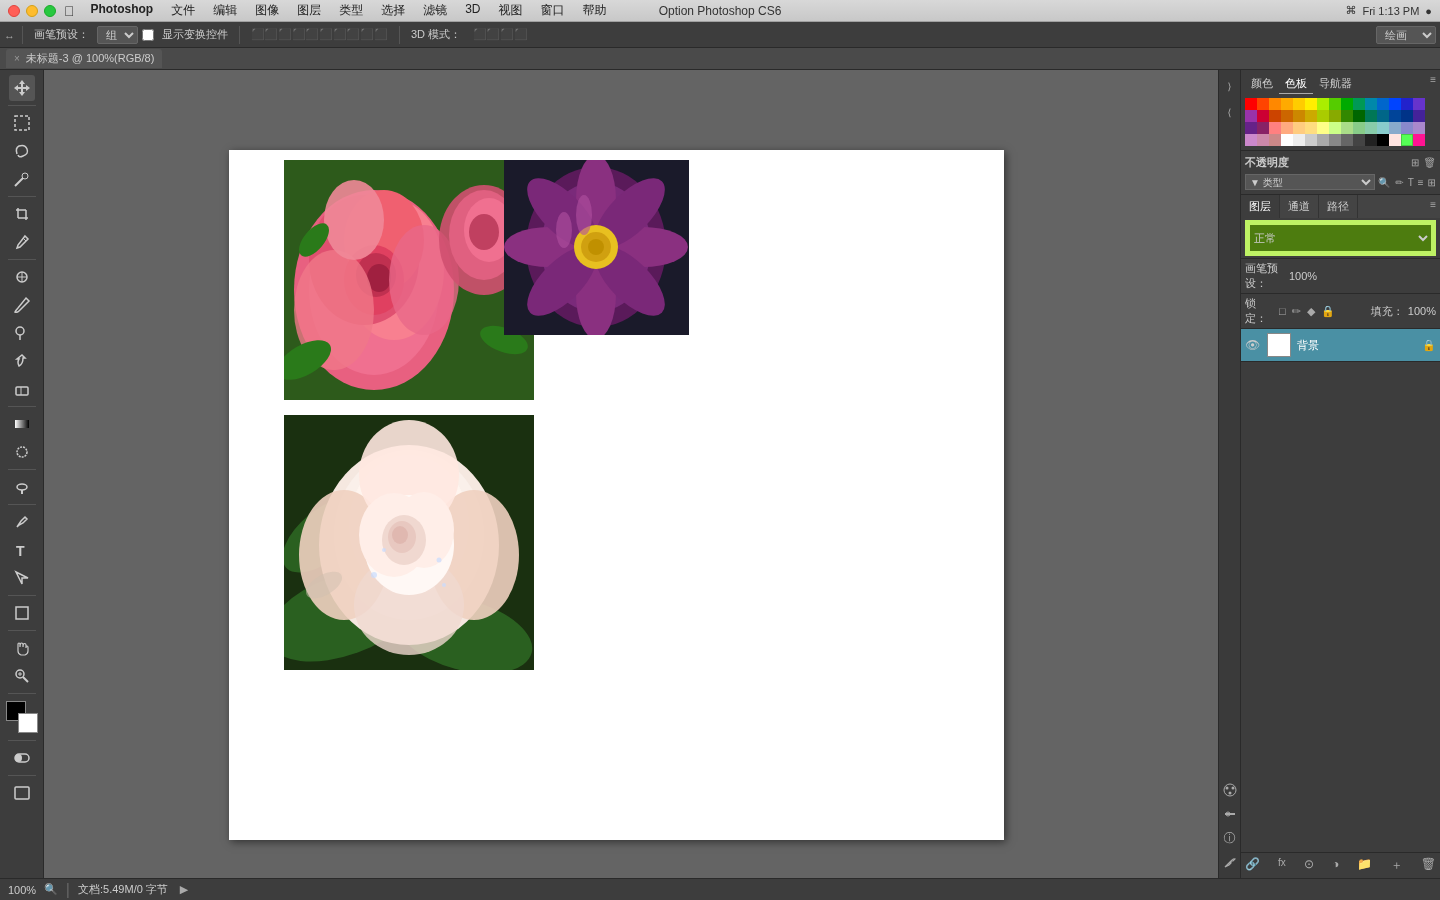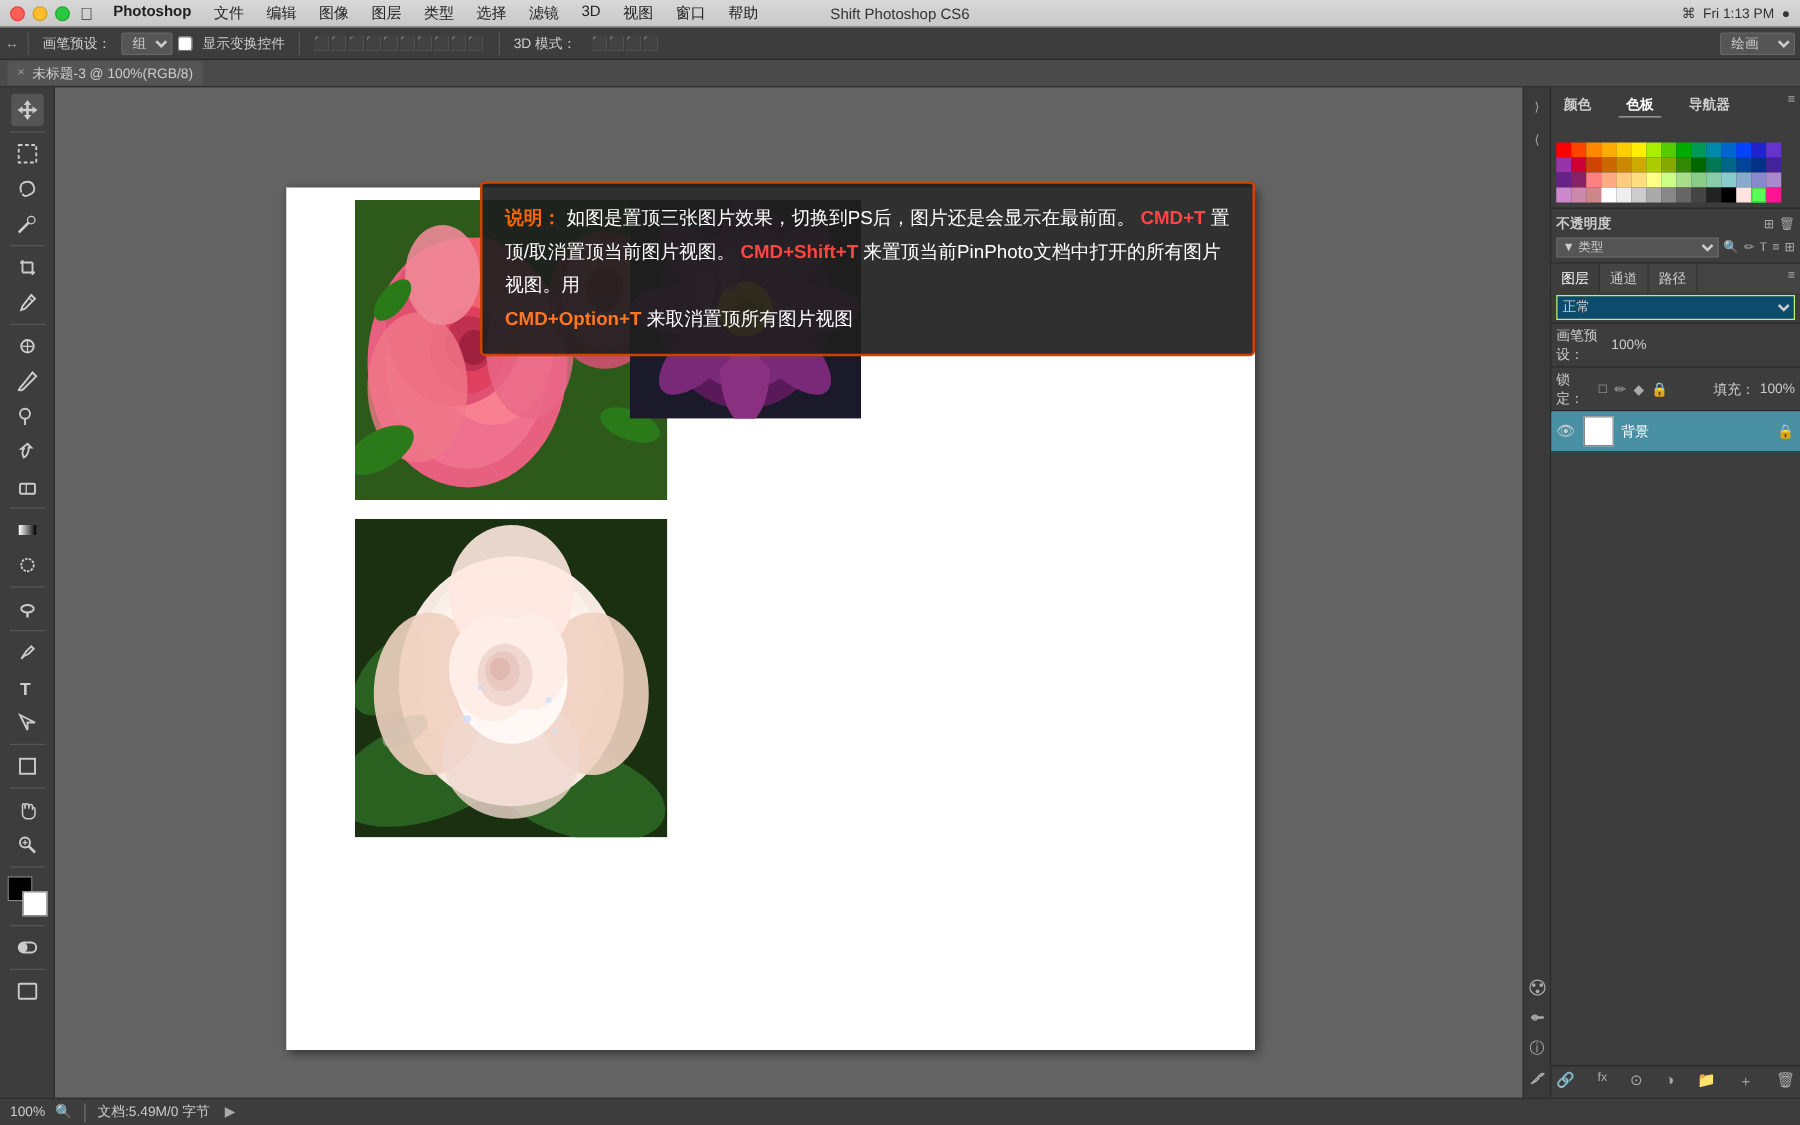--- a/index.html
+++ b/index.html
@@ -128,21 +128,21 @@
       display: flex; flex-direction: column;
       flex-shrink: 0;
     }
 
     
     #color-swatches {
       background: #3d3d3d;
       border-bottom: 1px solid #2a2a2a;
       padding: 4px;
     }
-    .swatch-tabs { display: flex; gap: 16px; margin-bottom: 20px; font-weight: bold; }
+    .swatch-tabs { display: flex; gap: 0; margin-bottom: 4px; }
     .swatch-tab { font-size: 11px; color: #ccc; padding: 2px 6px; cursor: pointer; }
     .swatch-tab.active { color: #fff; border-bottom: 1px solid #aaa; }
     .swatch-grid { display: flex; flex-wrap: wrap; }
     .swatch { width: 12px; height: 12px; cursor: pointer; }
     .ri-icon { width: 20px; height: 20px; display: flex; align-items: center; justify-content: center; color: #aaa; font-size: 11px; cursor: pointer; margin: 2px 0; }
 
     
     #brush-panel {
       padding: 4px;
       border-bottom: 1px solid #2a2a2a;
@@ -151,21 +151,21 @@
     .panel-title { font-size: 11px; color: #ccc; font-weight: bold; }
     .panel-icons { display: flex; gap: 4px; }
     .panel-icon { font-size: 10px; color: #aaa; cursor: pointer; }
 
     
     #layers-panel { flex: 1; display: flex; flex-direction: column; }
     .layers-tabs { display: flex; background: #444; }
     .layers-tab { font-size: 11px; color: #ccc; padding: 4px 8px; cursor: pointer; border-right: 1px solid #333; }
     .layers-tab.active { background: #3d3d3d; color: #fff; }
     .blend-mode-row { display: flex; align-items: center; padding: 2px 4px; gap: 4px; border-bottom: 1px solid #2a2a2a; }
-    .blend-select { background: #0c4a6e; border: 1px solid #bef264; color: #ccc; font-size: 11px; height: 20px; flex: 1; }
+    .blend-select { background: #4d7c0f; border: 5px solid #bef264; color: #ccc; font-size: 11px; height: 36px; flex: 1; }
     .opacity-row { display: flex; align-items: center; padding: 2px 4px; gap: 4px; border-bottom: 1px solid #2a2a2a; }
     .opacity-label { font-size: 11px; color: #ccc; width: 40px; }
     .opacity-value { font-size: 11px; color: #ccc; }
     .lock-row { display: flex; align-items: center; padding: 2px 4px; gap: 4px; border-bottom: 1px solid #2a2a2a; }
     .lock-label { font-size: 11px; color: #ccc; width: 30px; }
     .lock-icons { display: flex; gap: 6px; }
     .lock-icon { font-size: 11px; color: #aaa; }
     .layer-item { display: flex; align-items: center; padding: 4px; gap: 6px; border-bottom: 1px solid #2a2a2a; background: #4a90a4; cursor: pointer; }
     .layer-eye { font-size: 12px; color: #ccc; width: 16px; }
     .layer-thumb { width: 24px; height: 24px; background: #fff; border: 1px solid #888; }
@@ -202,21 +202,21 @@
       <span class="menu-item">图层</span>
       <span class="menu-item">类型</span>
       <span class="menu-item">选择</span>
       <span class="menu-item">滤镜</span>
       <span class="menu-item">3D</span>
       <span class="menu-item">视图</span>
       <span class="menu-item">窗口</span>
       <span class="menu-item">帮助</span>
     </div>
   </div>
-  <div class="window-title">Shift Photoshop CS6</div>
+  <div class="window-title">Option Photoshop CS6</div>
   <div class="right-icons">
     <span>⌘</span>
     <span>Fri 1:13 PM</span>
     <span>●</span>
   </div>
 </div>
 
 <div id="ps-toolbar">
   <span style="font-size:11px;color:#aaa;">↔</span>
   <div class="tb-separator"></div>
@@ -488,31 +488,20 @@
           <circle cx="155" cy="145" r="2.5" fill="rgba(200,220,255,0.7)"></circle>
           <circle cx="100" cy="135" r="2" fill="rgba(200,220,255,0.7)"></circle>
           <circle cx="160" cy="170" r="2" fill="rgba(200,220,255,0.7)"></circle>
 
           <ellipse cx="40" cy="170" rx="20" ry="10" fill="#d0c0b0" opacity="0.5" transform="rotate(-30 40 170)"></ellipse>
         </svg>
       </div>
 
     </div>
 
-    <div id="tooltip-box">
-      <span class="tooltip-label">说明：</span>
-      <span class="tooltip-text">如图是置顶三张图片效果，切换到PS后，图片还是会显示在最前面。</span>
-      <span class="tooltip-red">CMD+T</span>
-      <span class="tooltip-text"> 置顶/取消置顶当前图片视图。</span>
-      <span class="tooltip-red">CMD+Shift+T</span>
-      <span class="tooltip-text"> 来置顶当前PinPhoto文档中打开的所有图片视图。用</span>
-      <br>
-      <span class="tooltip-orange">CMD+Option+T</span>
-      <span class="tooltip-text"> 来取消置顶所有图片视图</span>
-    </div>
 
   </div>
 
   <div style="width:22px;background:#3a3a3a;border-left:1px solid #2a2a2a;display:flex;flex-direction:column;align-items:center;padding:4px 0;flex-shrink:0;">
     <div class="ri-icon" style="color:#aaa;font-size:10px;">⟩</div>
     <div class="ri-icon" style="color:#aaa;font-size:10px;margin-top:4px;">⟨</div>
     <div style="flex:1;"></div>
     <div class="ri-icon" style="margin-top:auto;">
       <svg width="14" height="14" viewBox="0 0 14 14">
           <circle cx="7" cy="7" r="6" fill="none" stroke="#aaa" stroke-width="1"></circle>

